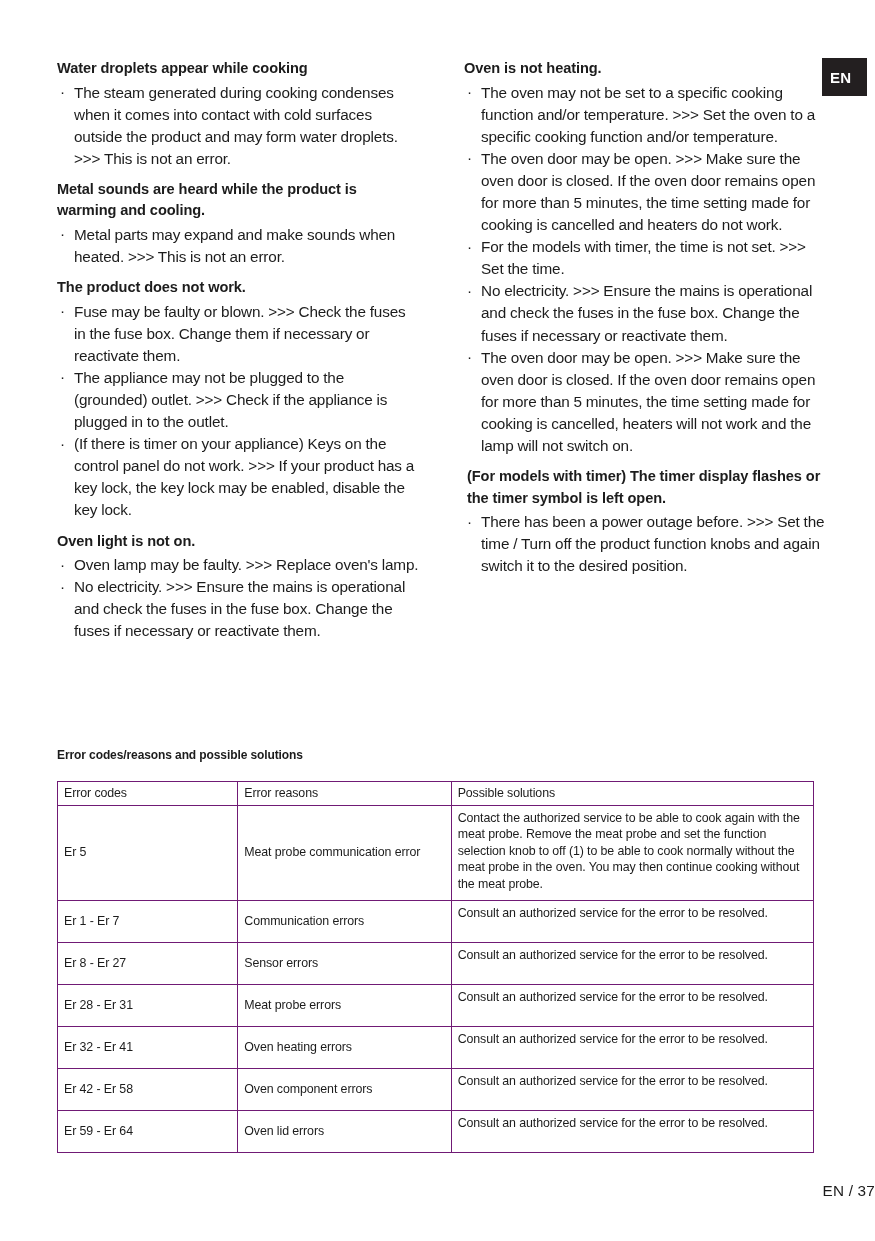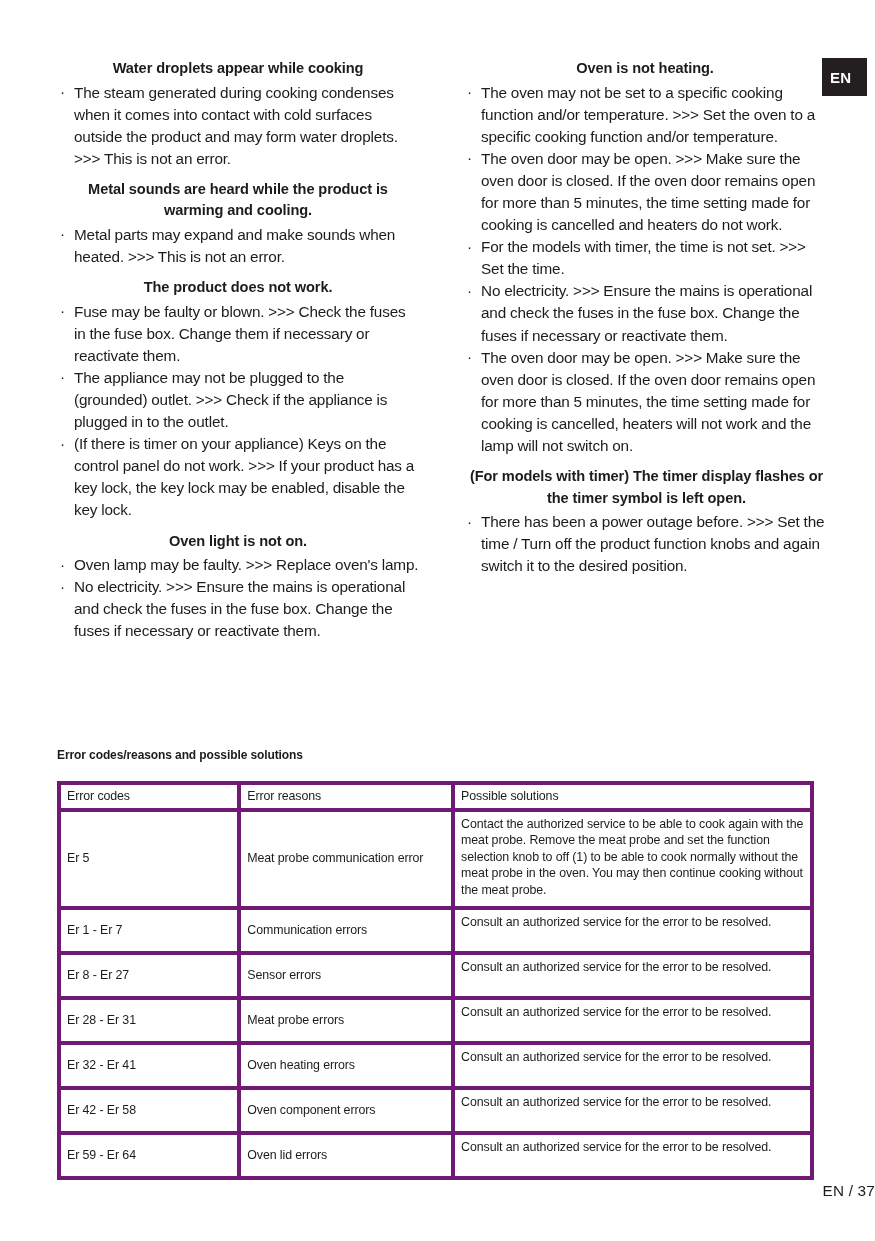--- a/index.html
+++ b/index.html
@@ -42,21 +42,20 @@
   }
   .col-left  { left: 57px; }
   .col-right { left: 452px; margin-left: 12px; }
 
   h3.sec {
     margin: 0 0 2px 0;
     font-size: 14.6px;
     font-weight: bold;
     line-height: 21.5px;
     letter-spacing: -0.1px;
-    text-align: center;
   }
   h3.sec.indent{ padding-left: 3px; }
 
   ul.bl {
     list-style: none;
     margin: 0 0 0 0;
     padding: 0;
   }
   ul.bl.gap { margin-bottom: 9px; }
 
@@ -92,21 +91,21 @@
     position: absolute;
     left: 57px;
     top: 781px;
     width: 757px;
     border-collapse: collapse;
     font-size: 12.4px;
     line-height: 16.5px;
     color: #1c1c1c;
   }
   table.errtbl td {
-    border: 4px solid #701a75;
+    border: 1px solid #701a75;
     padding: 4px 5px 4px 6px;
     vertical-align: middle;
     letter-spacing: -0.1px;
   }
   table.errtbl td.c1 { width: 176px; }
   table.errtbl td.c2 { width: 208px; }
   table.errtbl td.c3 { width: 367px; vertical-align: top; }
   table.errtbl tr.hdr td { padding-top: 3px; padding-bottom: 3px; }
   table.errtbl tr.tall td { height: 86px; }
   table.errtbl tr.std td  { height: 33px; }

